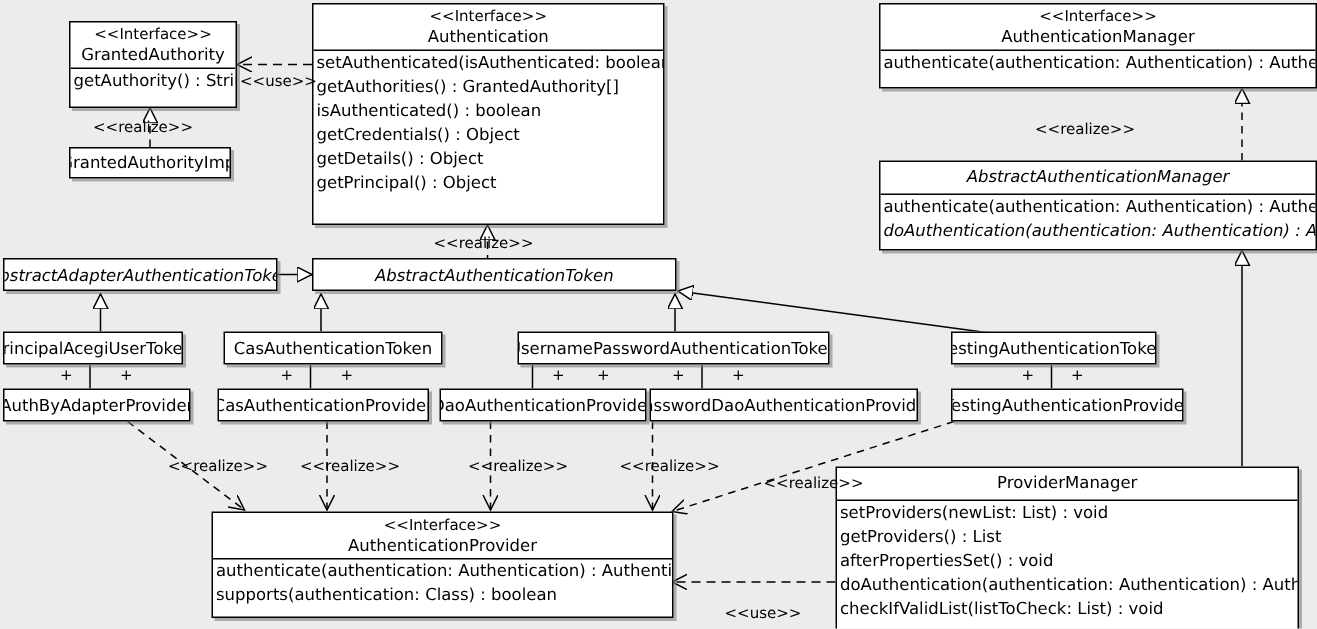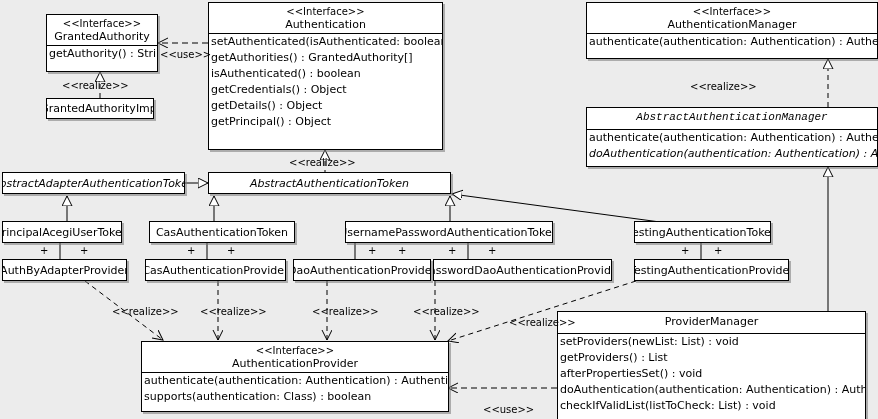--- a/index.html
+++ b/index.html
@@ -43,21 +43,21 @@
   .hdr .stereo {
     display: block;
     font-size: 10px;
     color: #000;
   }
   .hdr .cname {
     display: block;
     font-size: 11px;
     color: #000;
   }
-  .hdr.italic .cname { font-style: italic; font-family: Liberation Mono, monospace; }
+  .hdr.italic .cname { font-style: italic; }
   .sep {
     border-top: 1px solid #000;
     height: 0;
     font-size: 0;
     line-height: 0;
   }
   .members {
     padding: 0;
   }
   .member {

